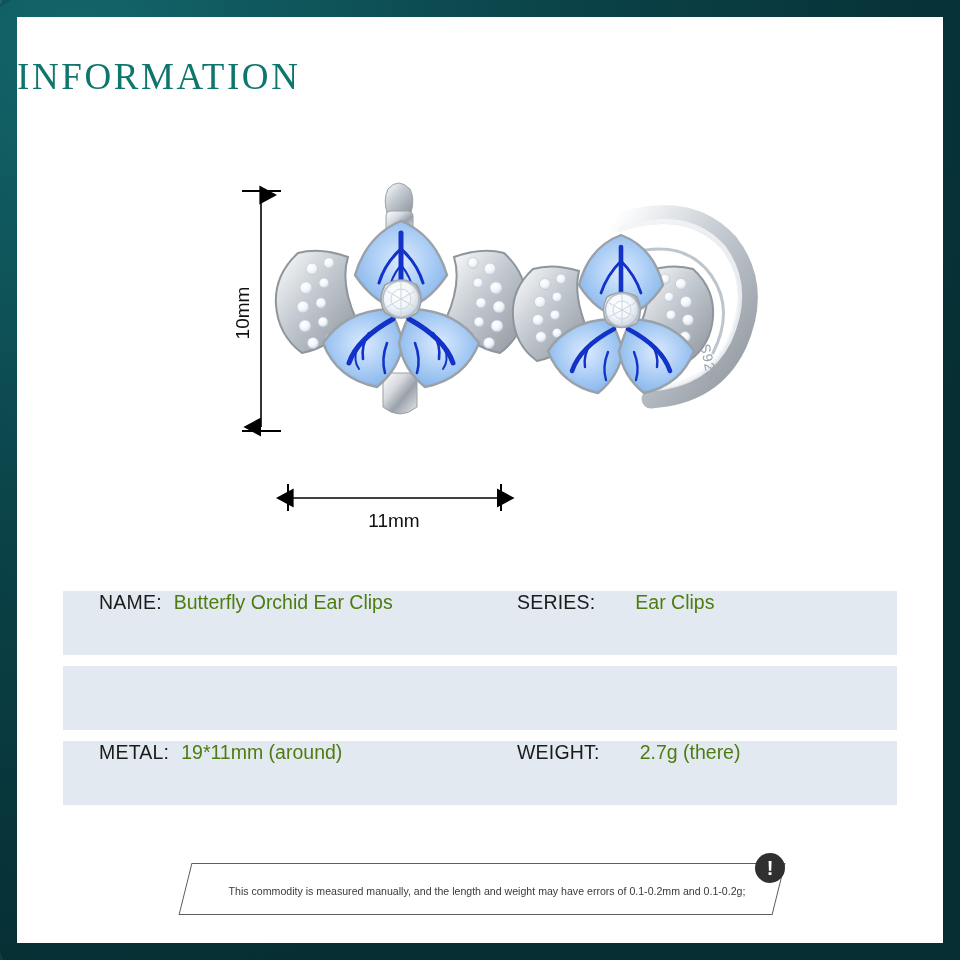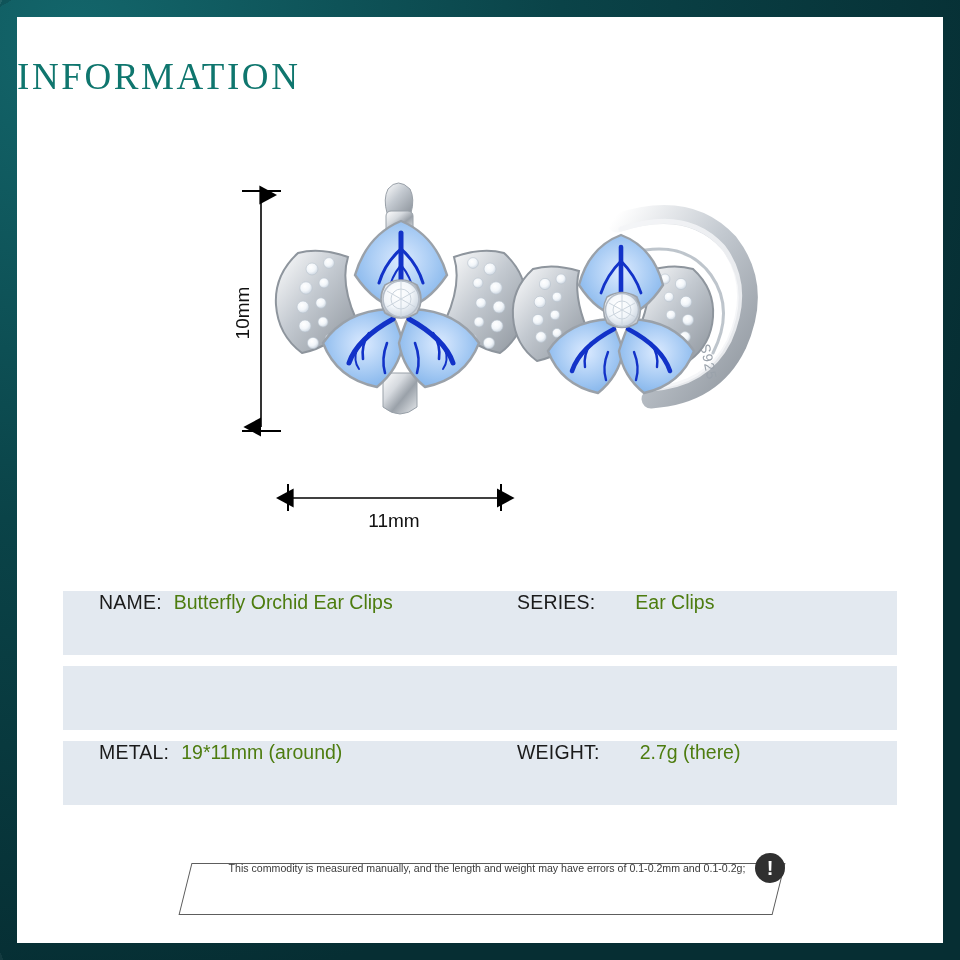--- a/index.html
+++ b/index.html
@@ -52,21 +52,21 @@
 
   
   .notice{position:absolute;left:150px;top:836px;width:640px;height:72px;}
   .notice-box{
     position:absolute;left:18px;top:10px;width:592px;height:50px;
     border:1.6px solid #5d5d5d;
     transform:skewX(-14deg);
     background:#fff;
   }
   .notice-text{
-    position:absolute;left:0;top:7px;width:640px;
+    position:absolute;left:0;top:30px;width:640px;
     text-align:center;font-size:10.6px;line-height:1.55;color:#3a3a3a;
   }
   .notice-text span{display:block;}
   .warn-icon{
     position:absolute;left:588px;top:0px;width:30px;height:30px;
     border-radius:50%;background:#303030;
     display:flex;align-items:center;justify-content:center;
   }
   .warn-icon b{color:#fff;font-size:20px;line-height:20px;font-weight:700;}
 </style>

